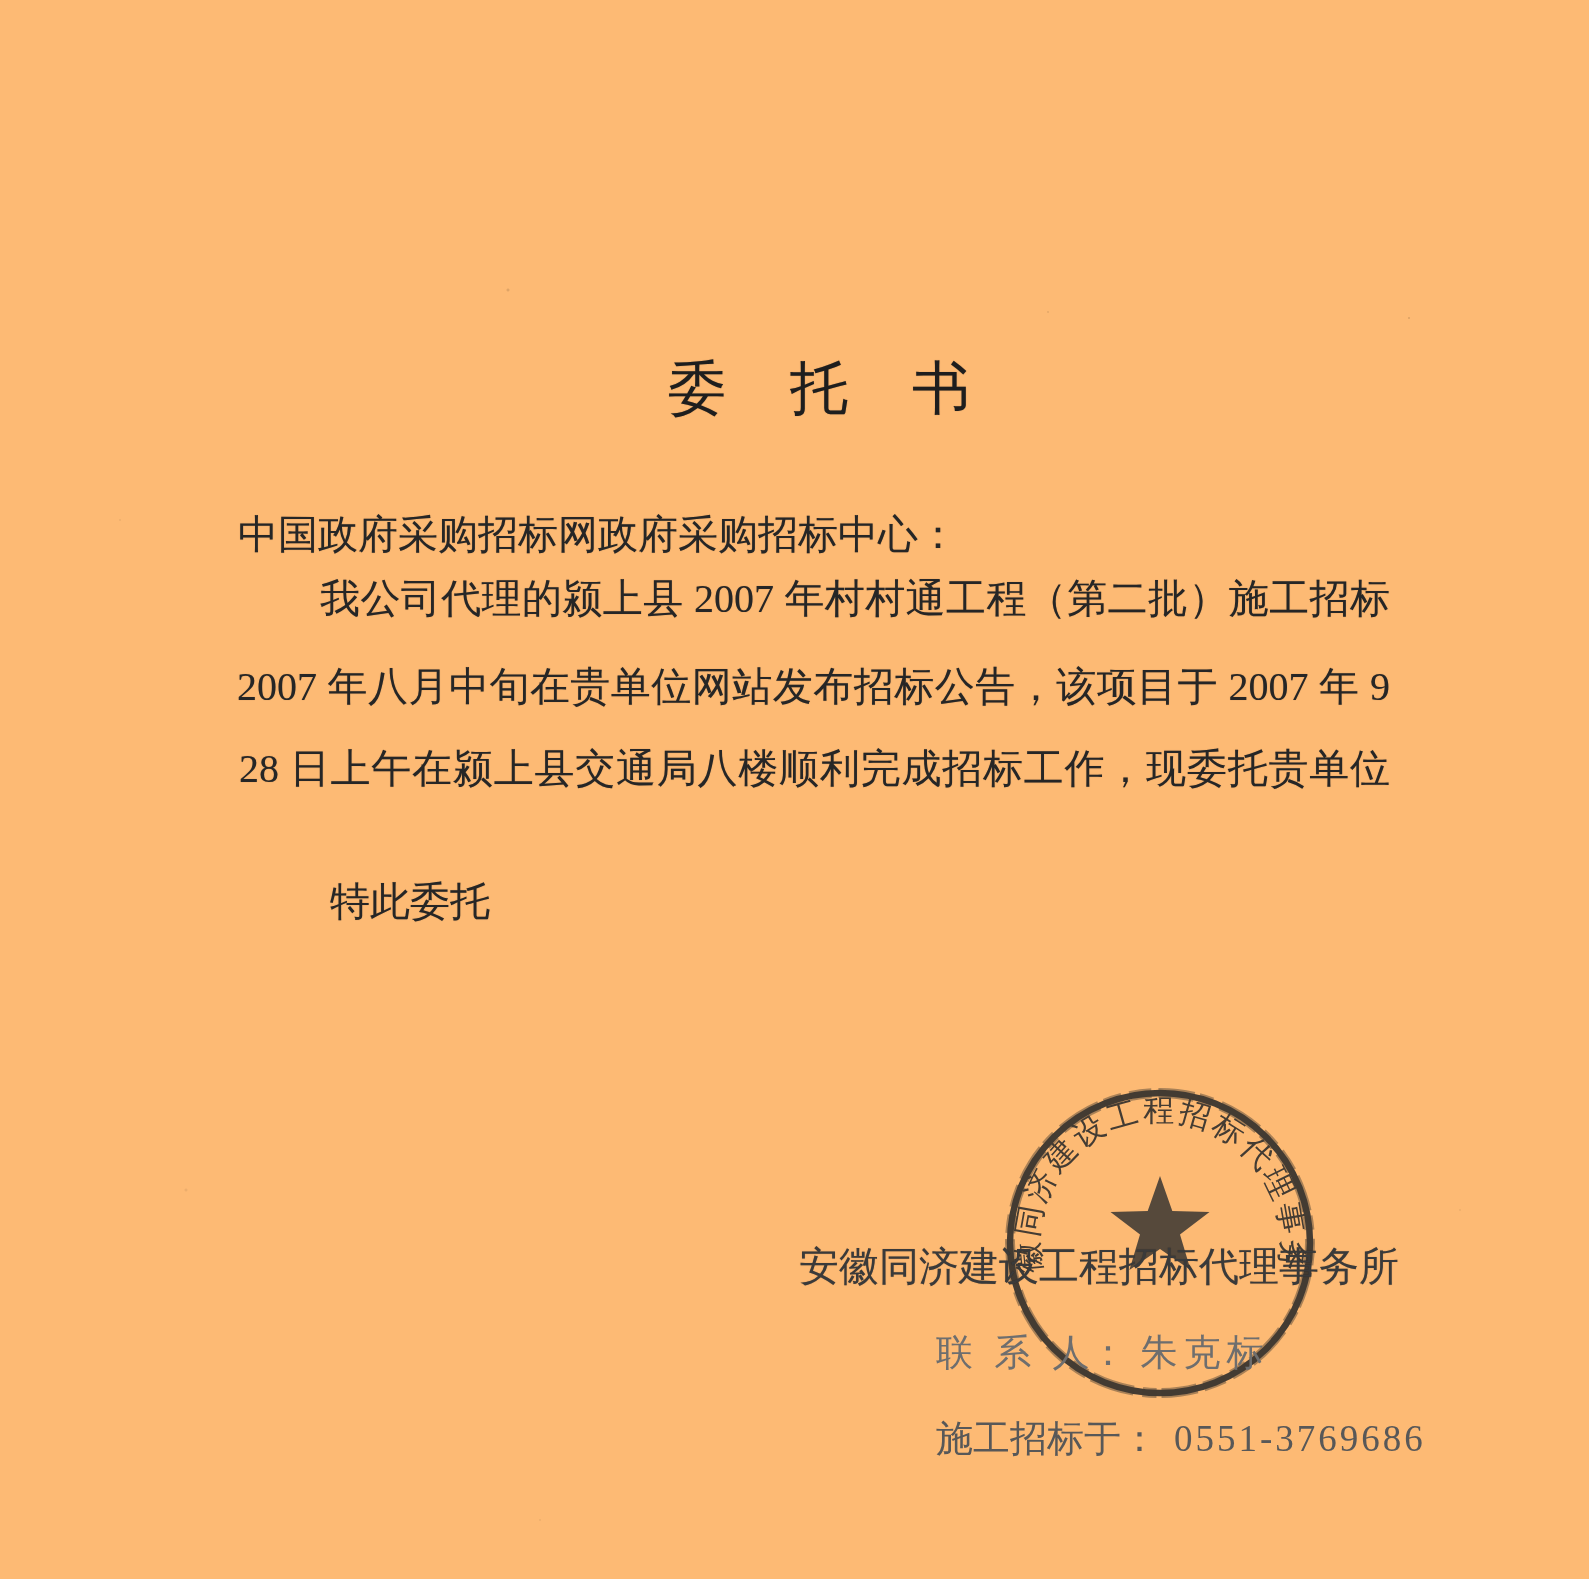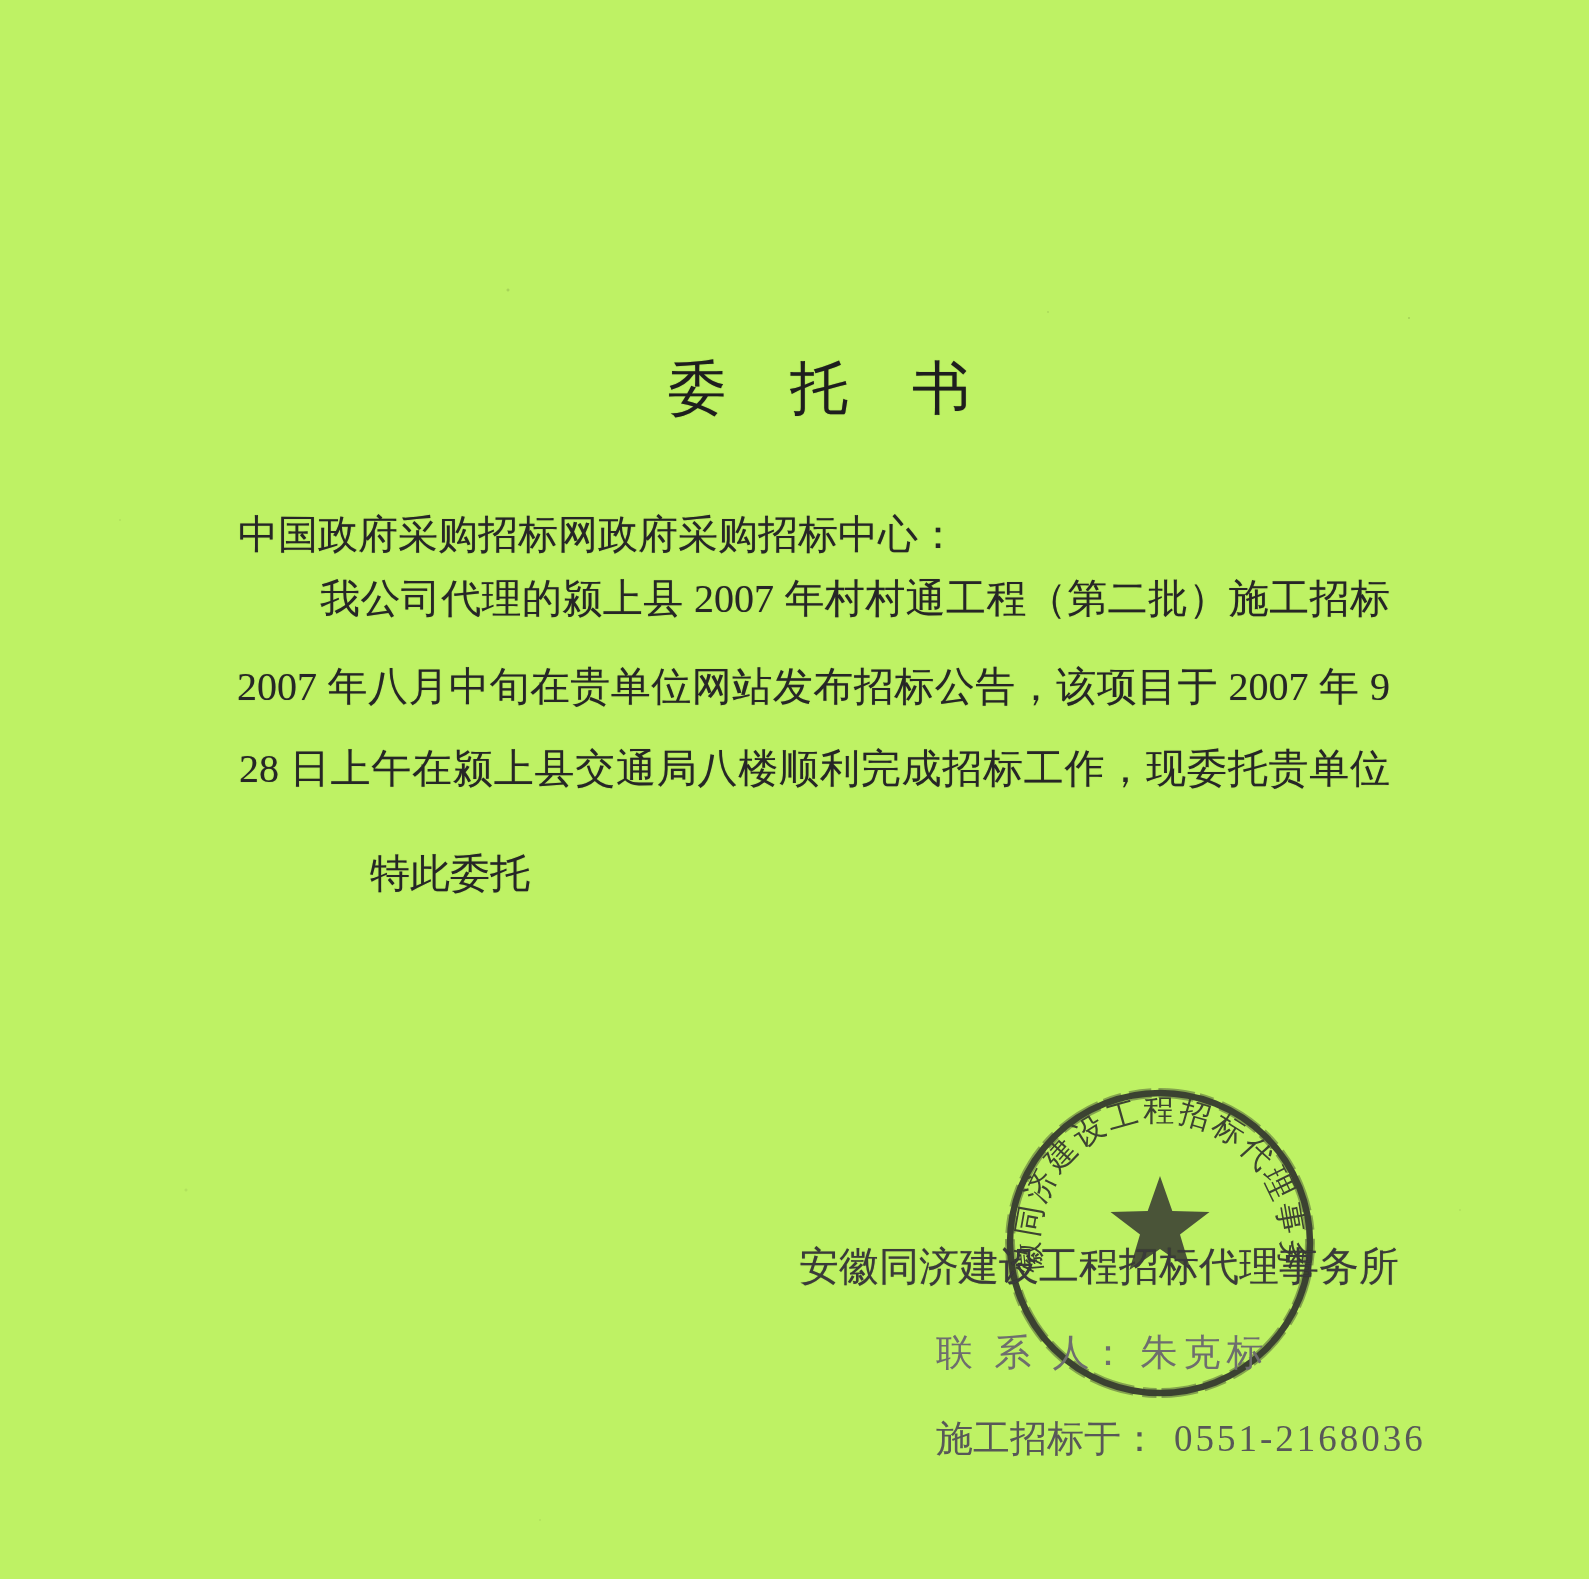--- a/index.html
+++ b/index.html
@@ -5,21 +5,21 @@
   html, body {
     margin: 0;
     padding: 0;
     background: #e8e8e8;
   }
   .page {
     position: relative;
     width: 1589px;
     height: 1579px;
     margin: 0 auto;
-    background: #bef264;
+    background: #fdba74;
     overflow: hidden;
     font-family: "Liberation Serif", "DejaVu Serif", serif;
     color: #262626;
   }
   
   .page::before {
     content: "";
     position: absolute;
     inset: 0;
     pointer-events: none;
@@ -52,21 +52,21 @@
     text-align: justify;
     text-align-last: justify;
     overflow: hidden;
     height: 56px;
   }
   .line-recipient { left: 238px; top: 478px; margin-top: 31px; }
   .line-b0 { left: 320px; top: 573px; width: 1070px; }
   .line-b1 { left: 237px; top: 661px; width: 1153px; }
   .line-b2 { left: 239px; top: 743px; width: 1151px; }
   .line-b3 { left: 237px; top: 825px; }
-  .line-closing { left: 330px; top: 848px; margin-left: 40px; }
+  .line-closing { left: 330px; top: 876px; }
 
   .sig-company {
     left: 799px; top: 1239px;
     font-size: 40px;
     color: #3a3a3a;
     text-shadow: 0 0 1px rgba(0,0,0,.3);
   }
   .sig-contact {
     left: 936px; top: 1328px;
     font-size: 37px;
@@ -122,16 +122,16 @@
     <polygon fill="#333333" opacity="0.92" points="172,105 184.3,140 221.5,140.9 192,163.5 202.6,199.1 172,178 141.4,199.1 152,163.5 122.5,140.9 159.7,140"></polygon>
   </svg>
 
   <div class="abs sig-company">安徽同济建设工程招标代理事务所</div>
 
   <div class="abs sig-contact">
     <span>联 系 人：</span><span class="val">朱克标</span>
   </div>
 
   <div class="abs sig-phone">
-    <span>施工招标于：</span><span class="val">0551-2168036</span>
+    <span>施工招标于：</span><span class="val">0551-3769686</span>
   </div>
 
 </div>
 
 </body></html>

